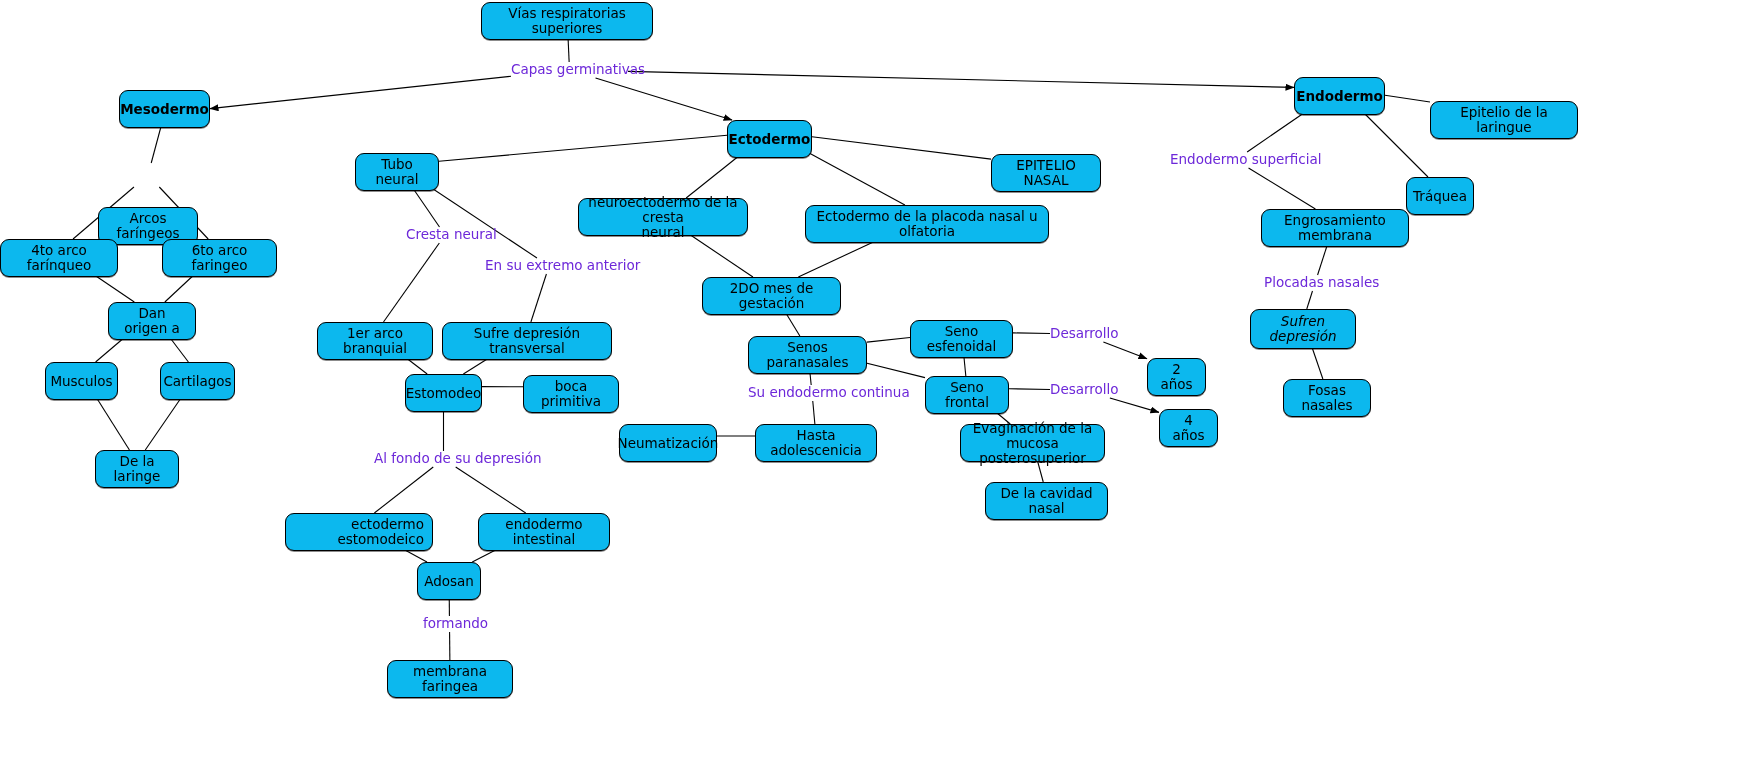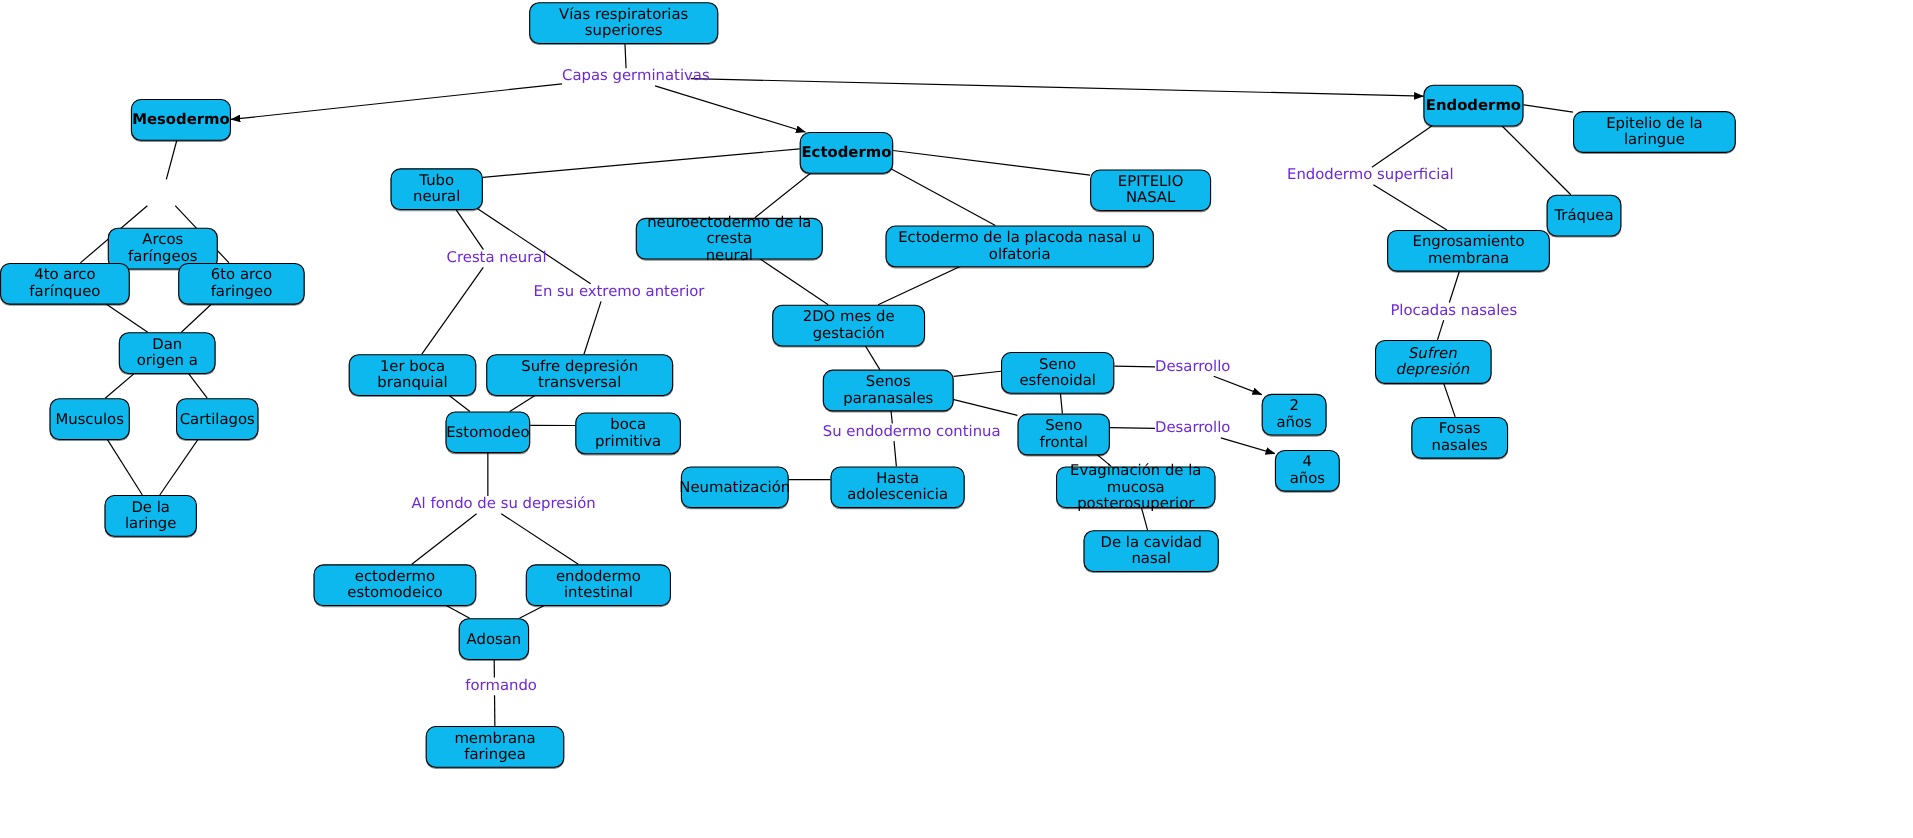--- a/index.html
+++ b/index.html
@@ -132,25 +132,25 @@
       <div class="node" style="left: 1250px; top: 309px; width: 106px; height: 40px; font-style: italic;">Sufren depresión</div>
       <div class="node" style="left: 1283px; top: 379px; width: 88px; height: 24px;">Fosas nasales</div>
       <div class="node" style="left: 98px; top: 163px; width: 100px; height: 24px; margin-top: 44px;">Arcos faríngeos</div>
       <div class="node" style="left: 0px; top: 239px; width: 118px; height: 24px;">4to arco farínqueo</div>
       <div class="node" style="left: 162px; top: 239px; width: 115px; height: 24px;">6to arco faringeo</div>
       <div class="node" style="left: 108px; top: 302px; width: 88px; height: 24px;">Dan origen a</div>
       <div class="node" style="left: 45px; top: 362px; width: 73px; height: 24px;">Musculos</div>
       <div class="node" style="left: 160px; top: 362px; width: 75px; height: 24px;">Cartilagos</div>
       <div class="node" style="left: 95px; top: 450px; width: 84px; height: 24px;">De la laringe</div>
       <div class="node" style="left: 355px; top: 153px; width: 84px; height: 24px;">Tubo neural</div>
-      <div class="node" style="left: 317px; top: 322px; width: 116px; height: 24px;">1er boca branquial</div>
+      <div class="node" style="left: 317px; top: 322px; width: 116px; height: 24px;">1er arco branquial</div>
       <div class="node" style="left: 442px; top: 322px; width: 170px; height: 24px;">Sufre depresión transversal</div>
       <div class="node" style="left: 405px; top: 374px; width: 77px; height: 25px;">Estomodeo</div>
       <div class="node" style="left: 523px; top: 375px; width: 96px; height: 24px;">boca primitiva</div>
-      <div class="node" style="left: 285px; top: 513px; width: 148px; height: 24px;">ectodermo estomodeico</div>
+      <div class="node" style="left: 285px; top: 513px; width: 148px; height: 24px; text-align: right;">ectodermo estomodeico</div>
       <div class="node" style="left: 478px; top: 513px; width: 132px; height: 24px;">endodermo intestinal</div>
       <div class="node" style="left: 417px; top: 562px; width: 64px; height: 24px;">Adosan</div>
       <div class="node" style="left: 387px; top: 660px; width: 126px; height: 24px;">membrana faringea</div>
       <div class="node" style="left: 578px; top: 198px; width: 170px; height: 37px;">neuroectodermo de la cresta
 neural</div>
       <div class="node" style="left: 805px; top: 205px; width: 244px; height: 24px;">Ectodermo de la placoda nasal u olfatoria</div>
       <div class="node" style="left: 991px; top: 154px; width: 110px; height: 24px;">EPITELIO NASAL</div>
       <div class="node" style="left: 702px; top: 277px; width: 139px; height: 25px;">2DO mes de gestación</div>
       <div class="node" style="left: 748px; top: 336px; width: 119px; height: 25px;">Senos paranasales</div>
       <div class="node" style="left: 910px; top: 320px; width: 103px; height: 24px;">Seno esfenoidal</div>

